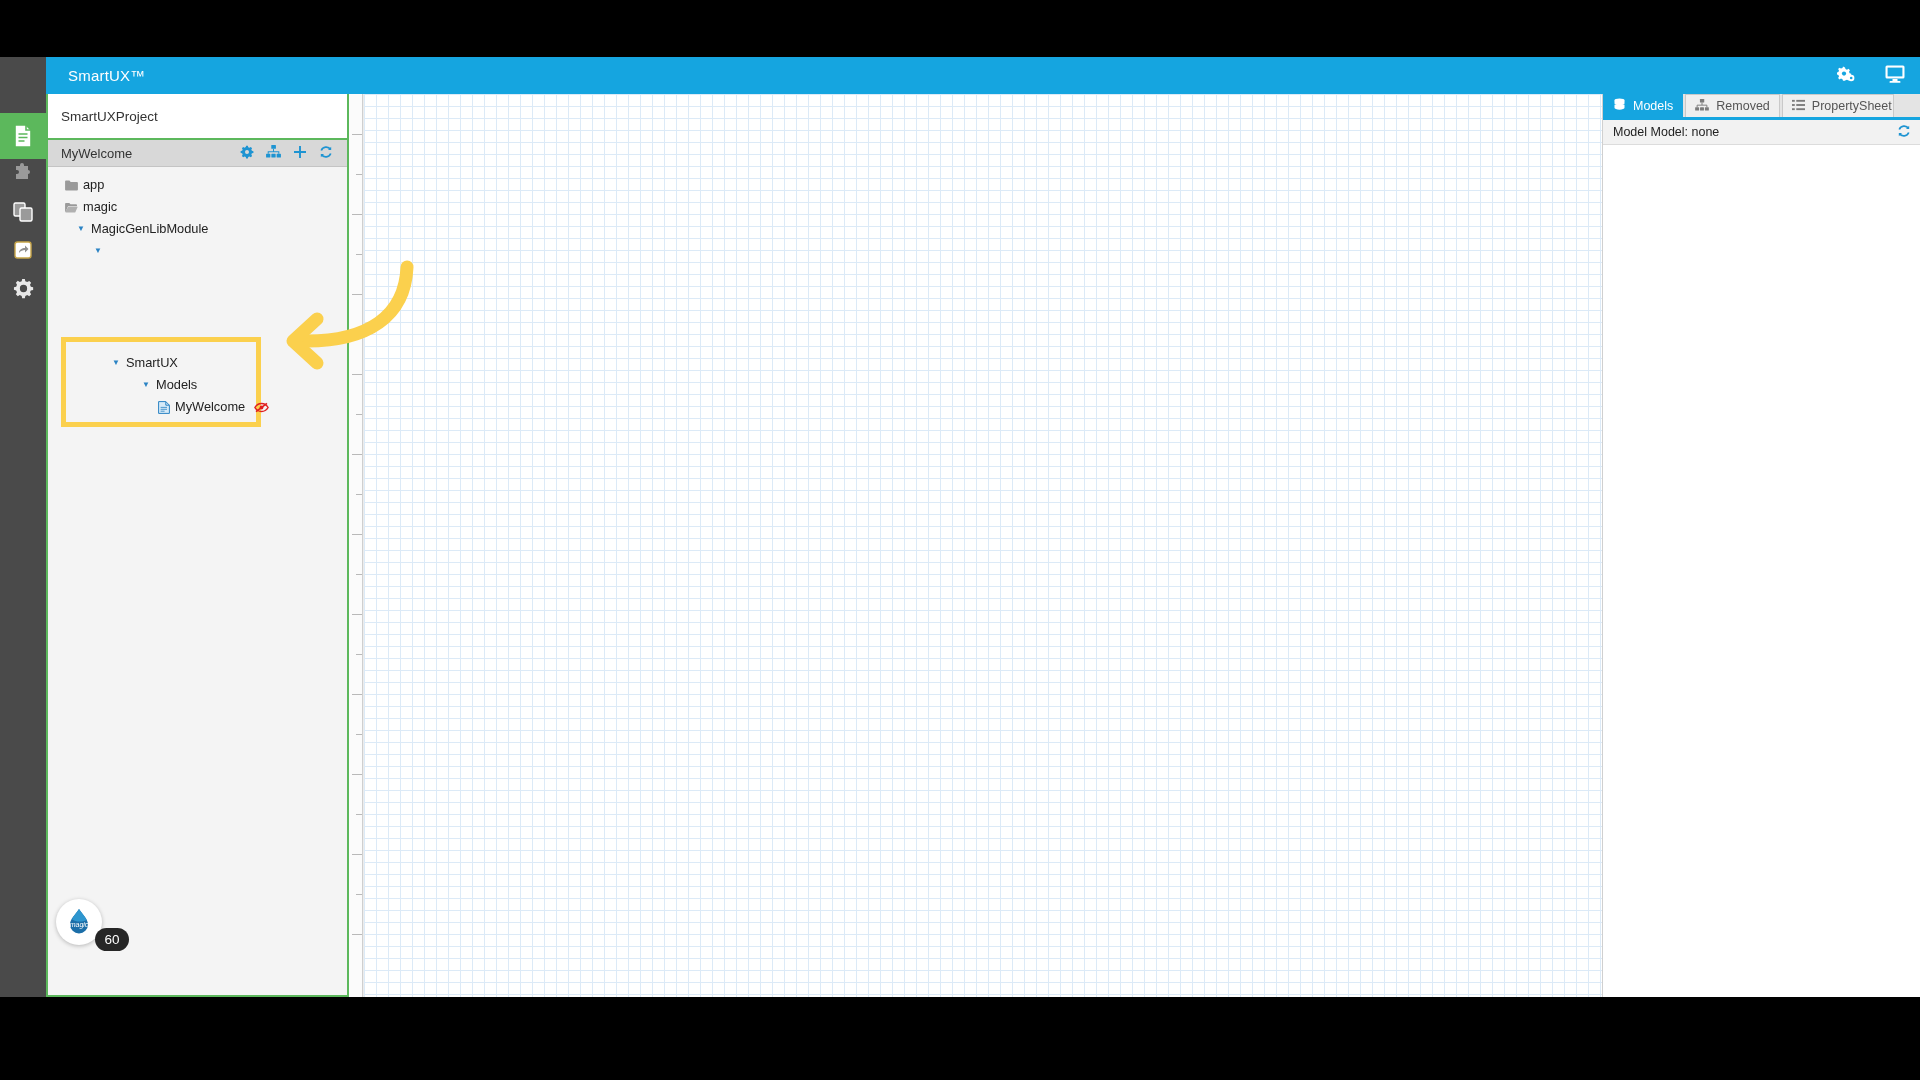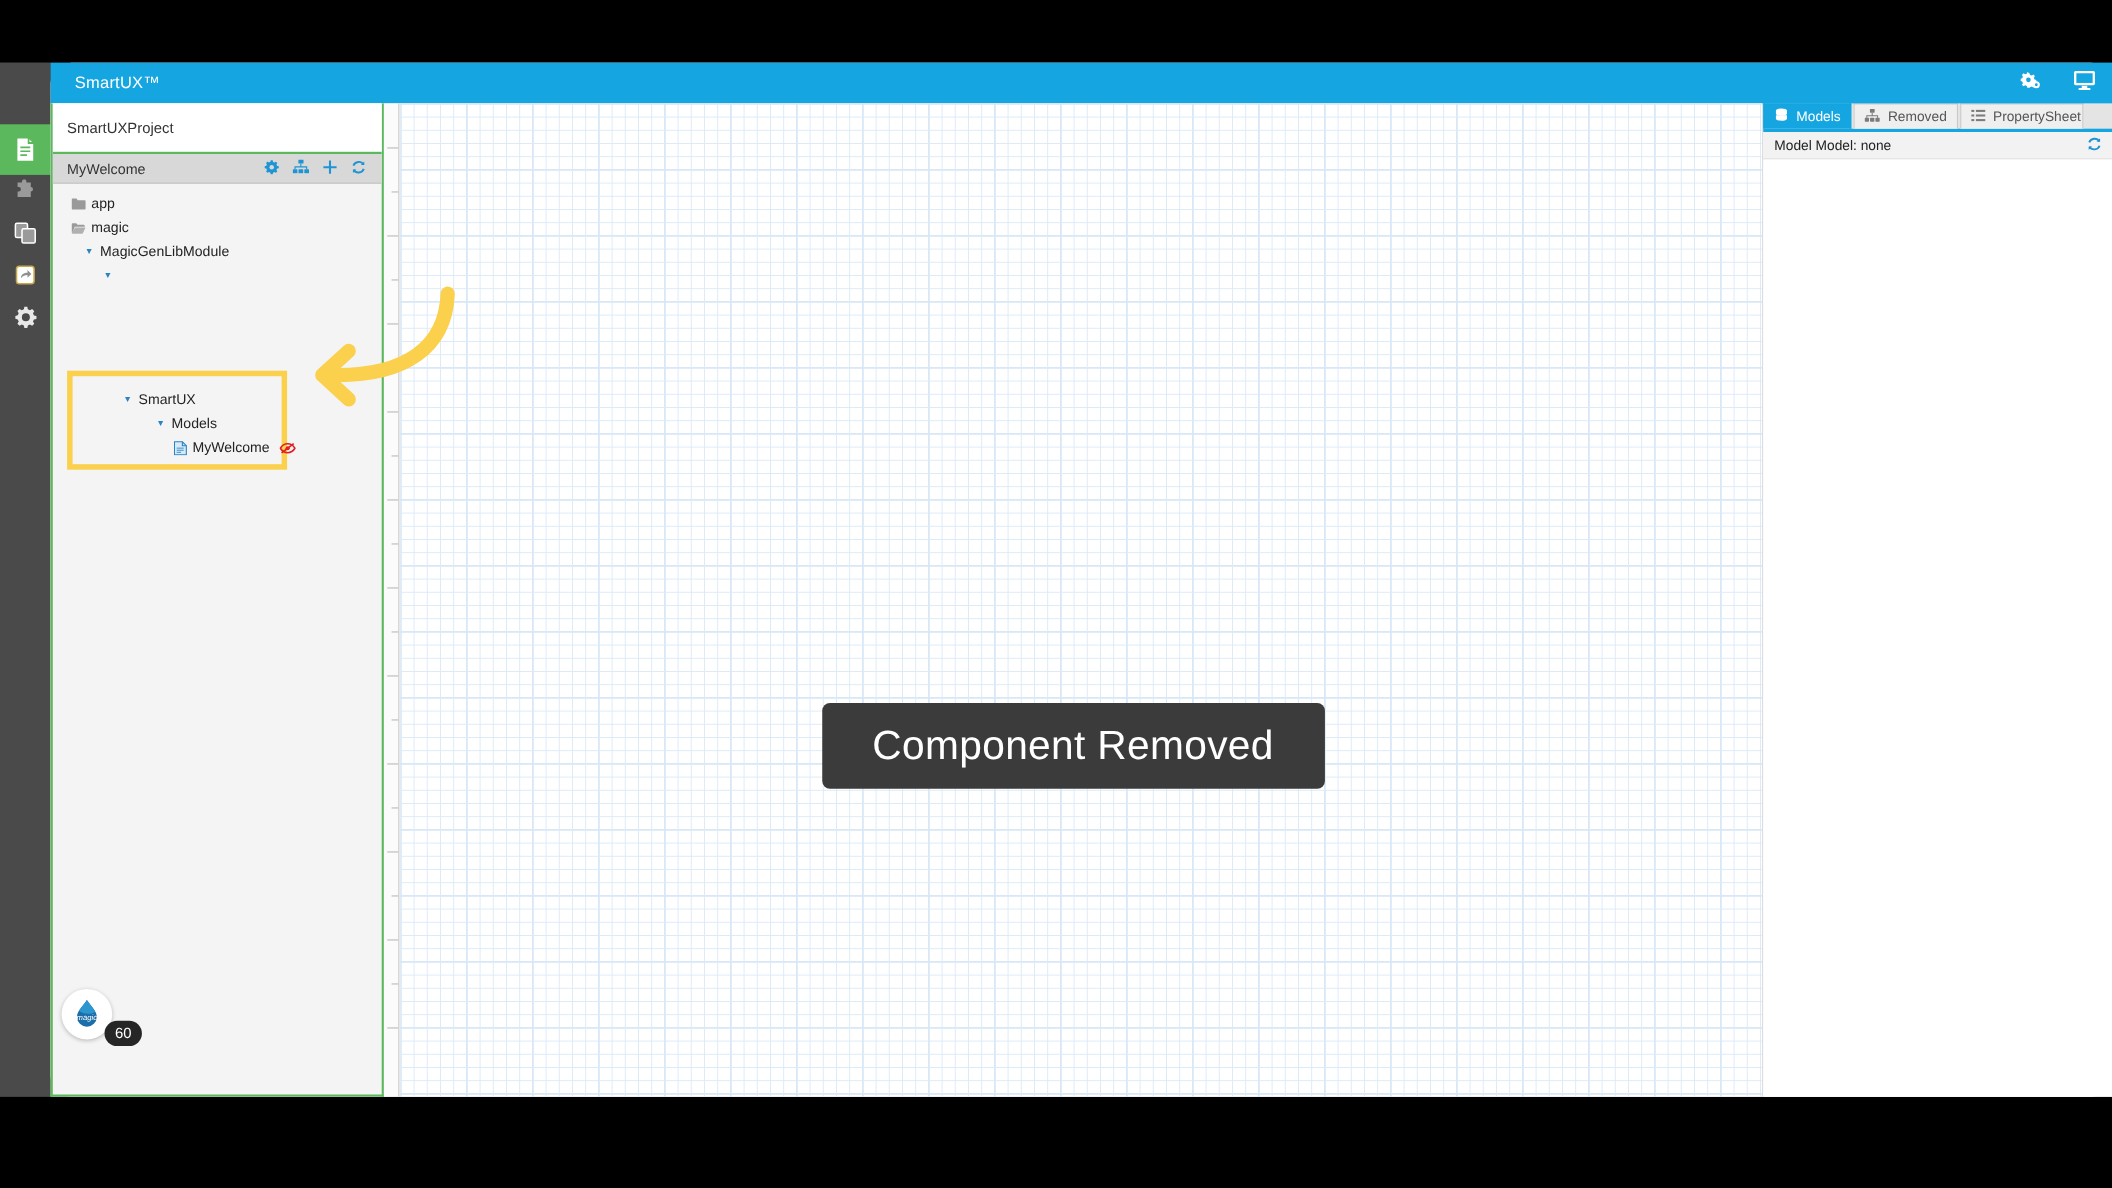--- a/index.html
+++ b/index.html
@@ -412,21 +412,20 @@
             <span class="tick" style="top:600px;width:10px;"></span>
             <span class="tick" style="top:640px;width:6px;"></span>
             <span class="tick" style="top:680px;width:10px;"></span>
             <span class="tick" style="top:720px;width:6px;"></span>
             <span class="tick" style="top:760px;width:10px;"></span>
             <span class="tick" style="top:800px;width:6px;"></span>
             <span class="tick" style="top:840px;width:10px;"></span>
           </div>
           <div id="grid"></div>
 
-          <div id="toast">Component Removed</div>
         </div>
 
         <div id="right-panel">
           <div id="right-tabs">
 
             <div class="rtab active">
               <span>
                 <svg width="13" height="13" viewBox="0 0 14 14">
                   <ellipse cx="7" cy="2.6" rx="5.4" ry="2" fill="#fff"></ellipse>
                   <path d="M1.6 2.6v3.2c0 1.1 2.4 2 5.4 2s5.4-.9 5.4-2V2.6" fill="#fff"></path>

